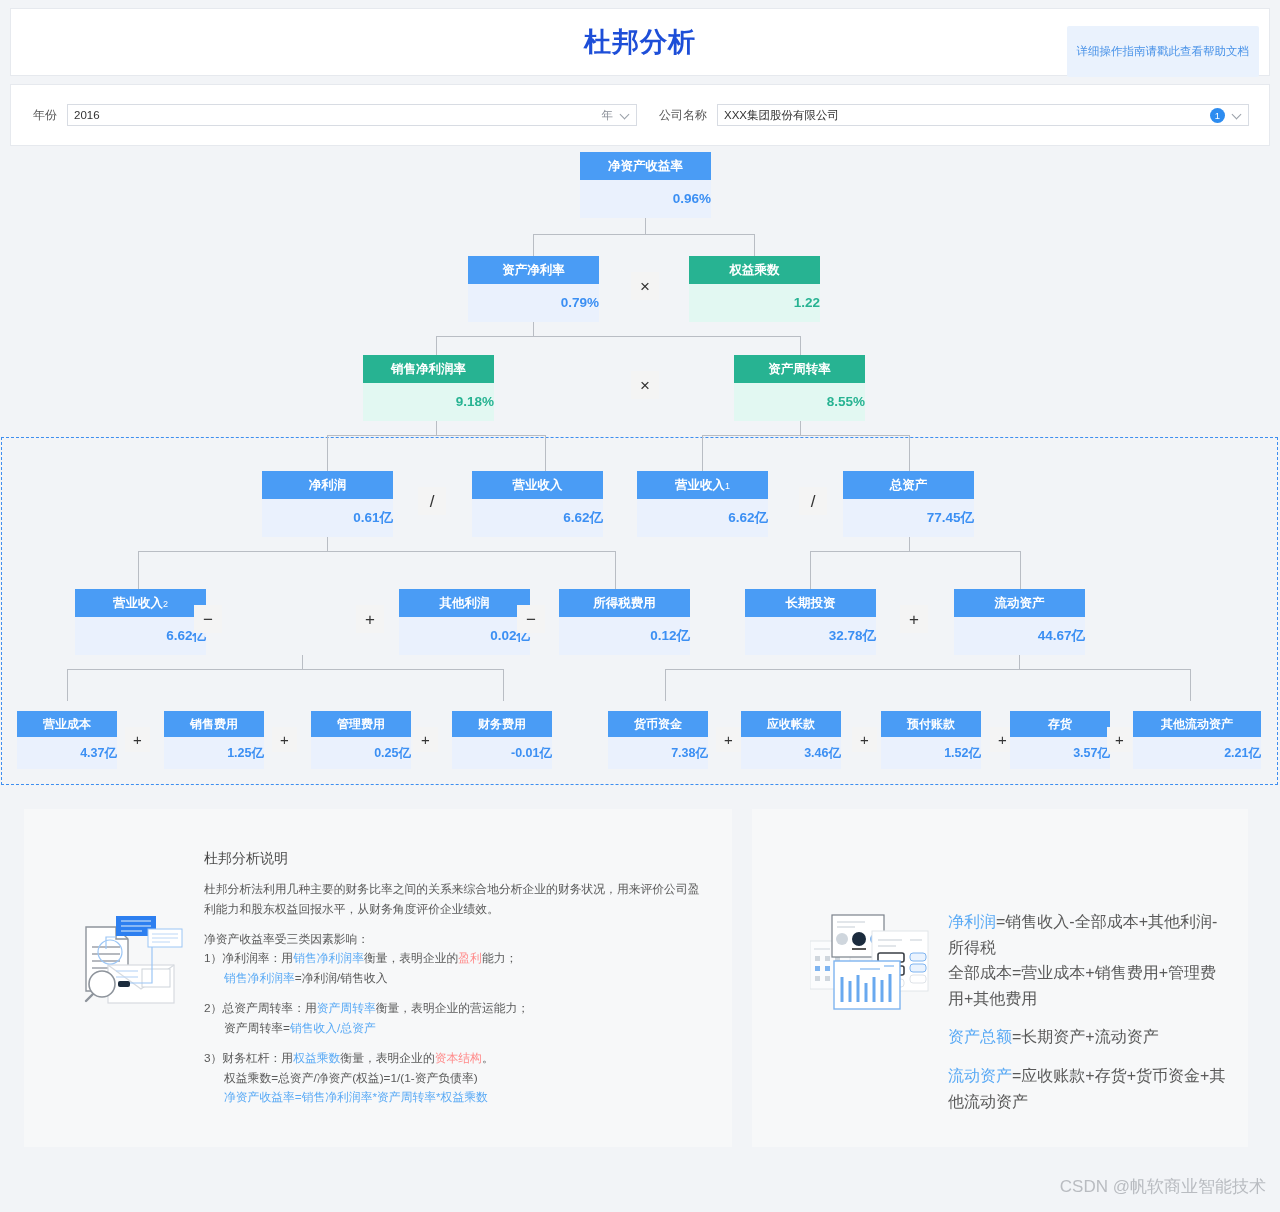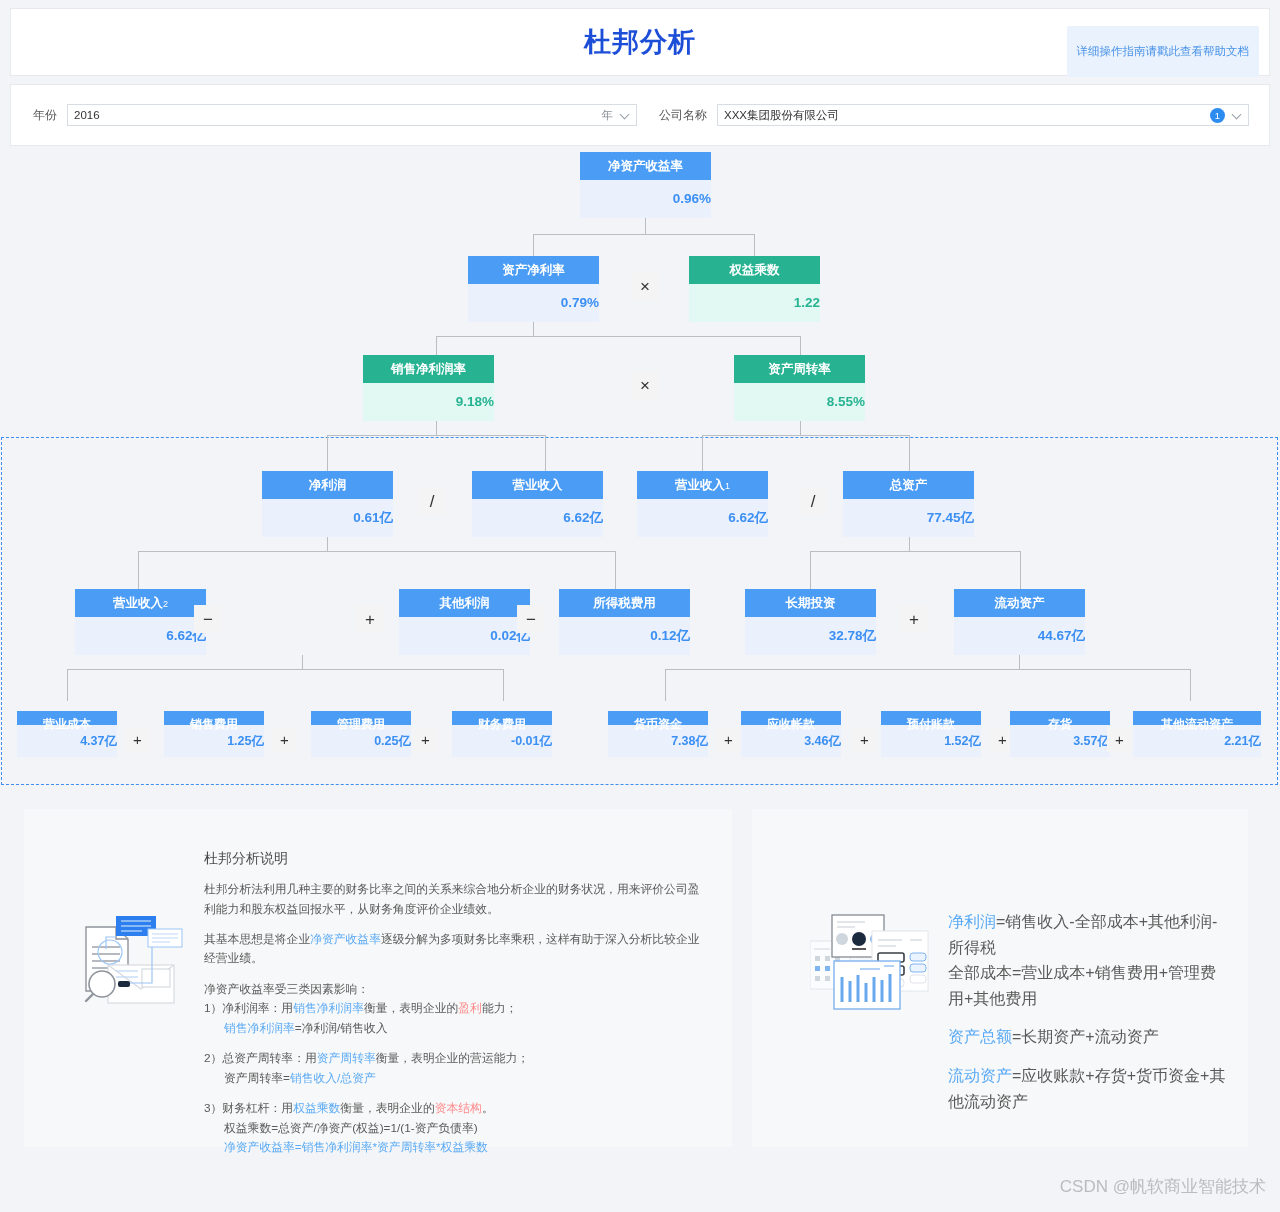--- a/index.html
+++ b/index.html
@@ -73,21 +73,21 @@
     height:38px; line-height:38px; text-align:right;
     font-size:13.5px; font-weight:bold;
   }
   .node.blue  .cap{ background:#4a9cf5; }
   .node.blue  .val{ background:#eaf1fd; color:#3b8ff3; }
   .node.green .cap{ background:#27b392; }
   .node.green .val{ background:#e2f8f2; color:#27b392; }
   .node .cap sub{ font-size:9px; font-weight:normal; vertical-align:baseline; }
 
   .node.small{ width:100px; }
-  .node.small .cap{ height:14px; line-height:26px; font-size:12px; }
+  .node.small .cap{ height:26px; line-height:26px; font-size:12px; }
   .node.small .val{ height:32px; line-height:32px; font-size:12.5px; }
 
   .op{
     position:absolute; width:28px; height:28px; background:#f4f4f4;
     display:flex; align-items:center; justify-content:center;
     font-size:17px; color:#333; line-height:1;
   }
   .op.sm{ width:25px; height:25px; font-size:15px; }
 
   .ln{ position:absolute; background:#b9bdc4; }
@@ -344,23 +344,20 @@
     <path d="M58 70 h22 v-36" fill="none" stroke="#9cc6f5" stroke-width="1.2"></path>
     <circle cx="30" cy="71" r="13" fill="#fff" stroke="#8e949c" stroke-width="1.6"></circle>
     <line x1="21" y1="81" x2="14" y2="88" stroke="#8e949c" stroke-width="2.4" stroke-linecap="round"></line>
     <circle cx="38" cy="39" r="12" fill="none" stroke="#9cc6f5" stroke-width="1.2"></circle>
   </svg>
 
   <div class="ex-body">
     <div class="ex-title">杜邦分析说明</div>
     <p>杜邦分析法利用几种主要的财务比率之间的关系来综合地分析企业的财务状况，用来评价公司盈利能力和股东权益回报水平，从财务角度评价企业绩效。</p>
     <p>
-      <span>其基本思想是将企业</span><span class="b">净资产收益率</span><span>逐级分解为多项财务比率乘积，这样有助于深入分析比较企业经营业绩。</span>
-    </p>
-    <p>
       <span>净资产收益率受三类因素影响：</span><br>
       <span>1）净利润率：用</span><span class="b">销售净利润率</span><span>衡量，表明企业的</span><span class="r">盈利</span><span>能力；</span><br>
       <span class="ind"><span class="b">销售净利润率</span><span>=净利润/销售收入</span></span>
     </p>
     <p>
       <span>2）总资产周转率：用</span><span class="b">资产周转率</span><span>衡量，表明企业的营运能力；</span><br>
       <span class="ind"><span>资产周转率=</span><span class="b">销售收入/总资产</span></span>
     </p>
     <p>
       <span>3）财务杠杆：用</span><span class="b">权益乘数</span><span>衡量，表明企业的</span><span class="r">资本结构</span><span>。</span><br>

